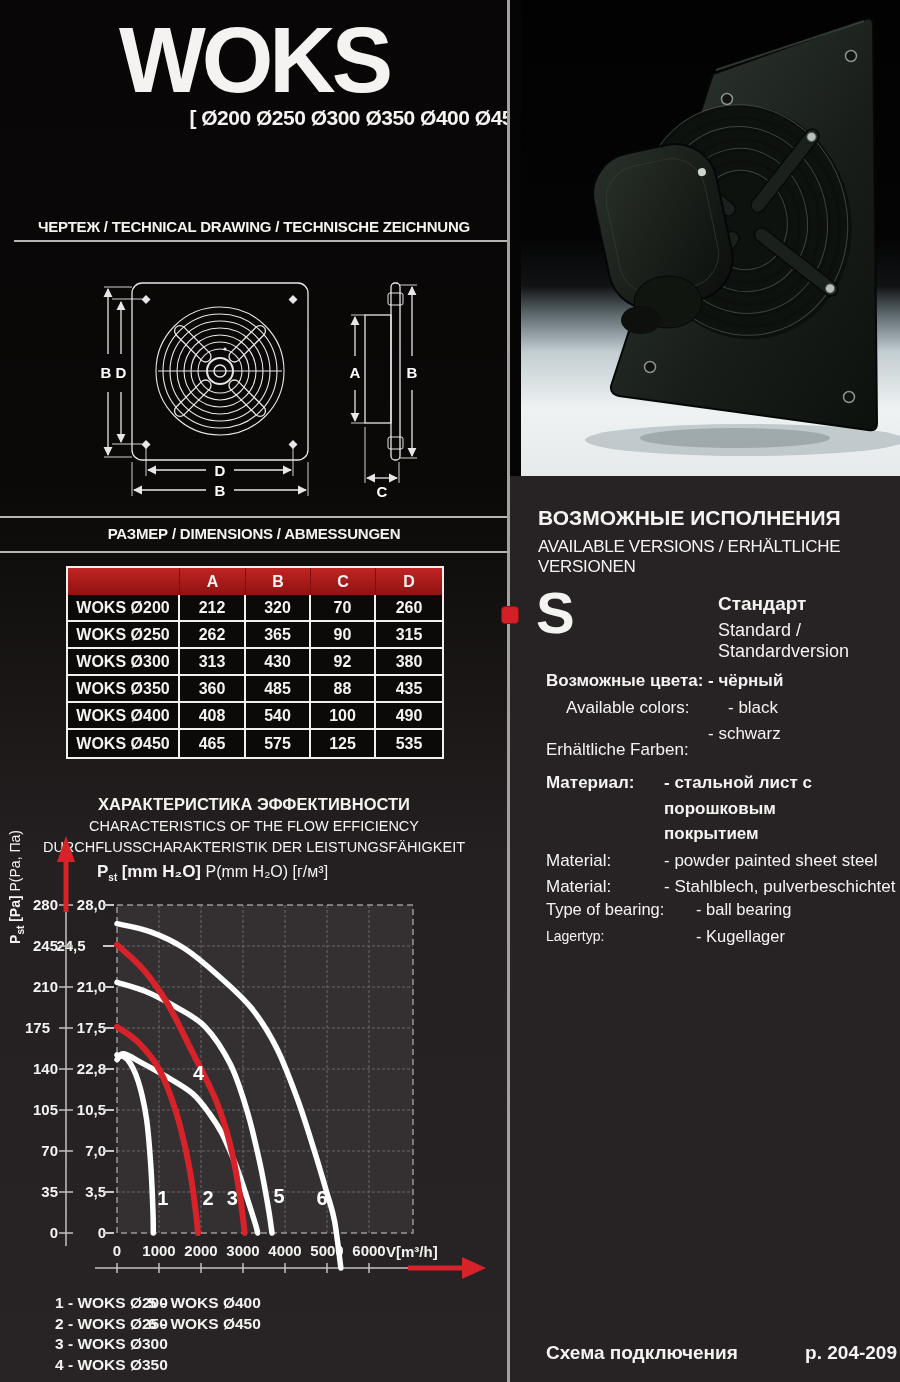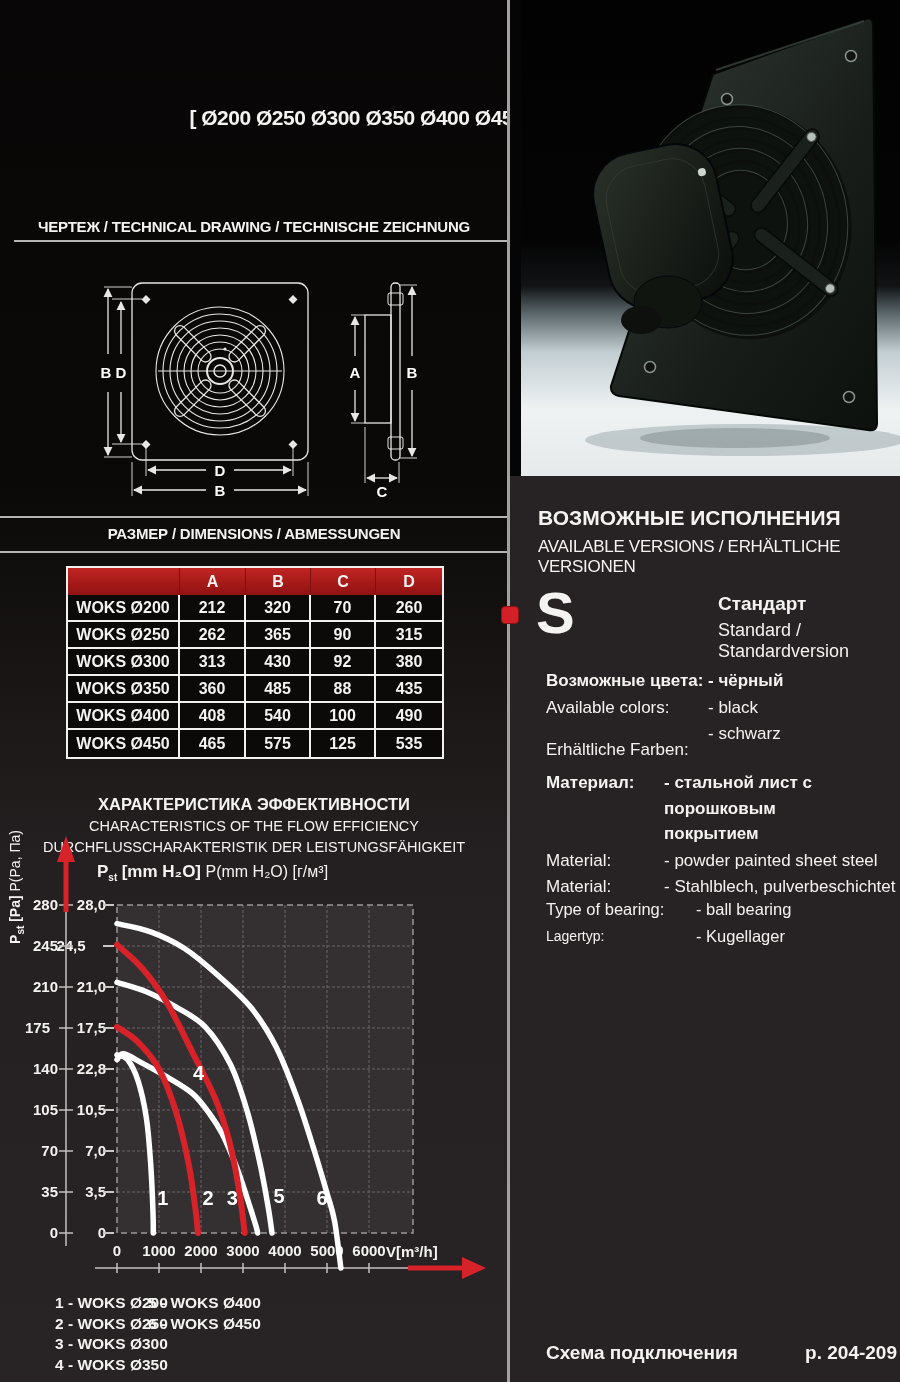--- a/index.html
+++ b/index.html
@@ -127,20 +127,21 @@
       <circle cx="727" cy="99" r="5.5"></circle>
         <circle cx="851" cy="56" r="5.5"></circle>
       <circle cx="849" cy="397" r="5.5"></circle>
         <circle cx="650" cy="367" r="5.5"></circle>
     </g>
   </svg>
 
   <div class="abs" id="divider"></div>
   <div class="abs" id="s-marker"></div>
 
+  <div class="abs" id="brand">WOKS</div>
   <div class="abs" id="brand-sizes">[ Ø200 Ø250 Ø300 Ø350 Ø400 Ø450 ]</div>
 
   <div class="abs sec-head" style="top:218px">ЧЕРТЕЖ / TECHNICAL DRAWING / TECHNISCHE ZEICHNUNG</div>
   <div class="abs hline" style="top:240px;left:14px;width:494px"></div>
 
   <svg class="abs" style="left:0;top:255px;z-index:1" width="508" height="255" viewBox="0 255 508 255">
     <defs>
       <marker id="ah" viewBox="0 0 10 10" refX="9" refY="5" markerWidth="7" markerHeight="7" orient="auto-start-reverse">
         <path d="M0,0L10,5L0,10z" fill="#e8e6e6"></path>
       </marker>
@@ -363,21 +364,21 @@
   <div class="abs" id="versions-code">S</div>
   <div class="abs" id="versions-name">Стандарт</div>
   <div class="abs" id="versions-name-intl">Standard / Standardversion</div>
 
   <div class="abs spec-group" id="spec-group-0" style="top: 668px;">
       <div class="spec-row">
         <div class="spec-label" style="width: 162px; font-weight: bold;">Возможные цвета:</div>
         <div class="spec-value" style="font-weight: bold;">- чёрный</div>
       </div>
       <div class="spec-row">
-        <div class="spec-label" style="width: 162px;">Available colors:</div>
+        <div class="spec-label" style="width: 162px; margin-left: 20px;">Available colors:</div>
         <div class="spec-value">- black</div>
       </div>
       <div class="spec-row">
         <div class="spec-label" style="width: 162px; margin-top: 16px;">Erhältliche Farben:</div>
         <div class="spec-value">- schwarz</div>
       </div>
     </div>
   <div class="abs spec-group" id="spec-group-1" style="top: 770px;">
       <div class="spec-row">
         <div class="spec-label" style="width: 118px; font-weight: bold;">Материал:</div>

